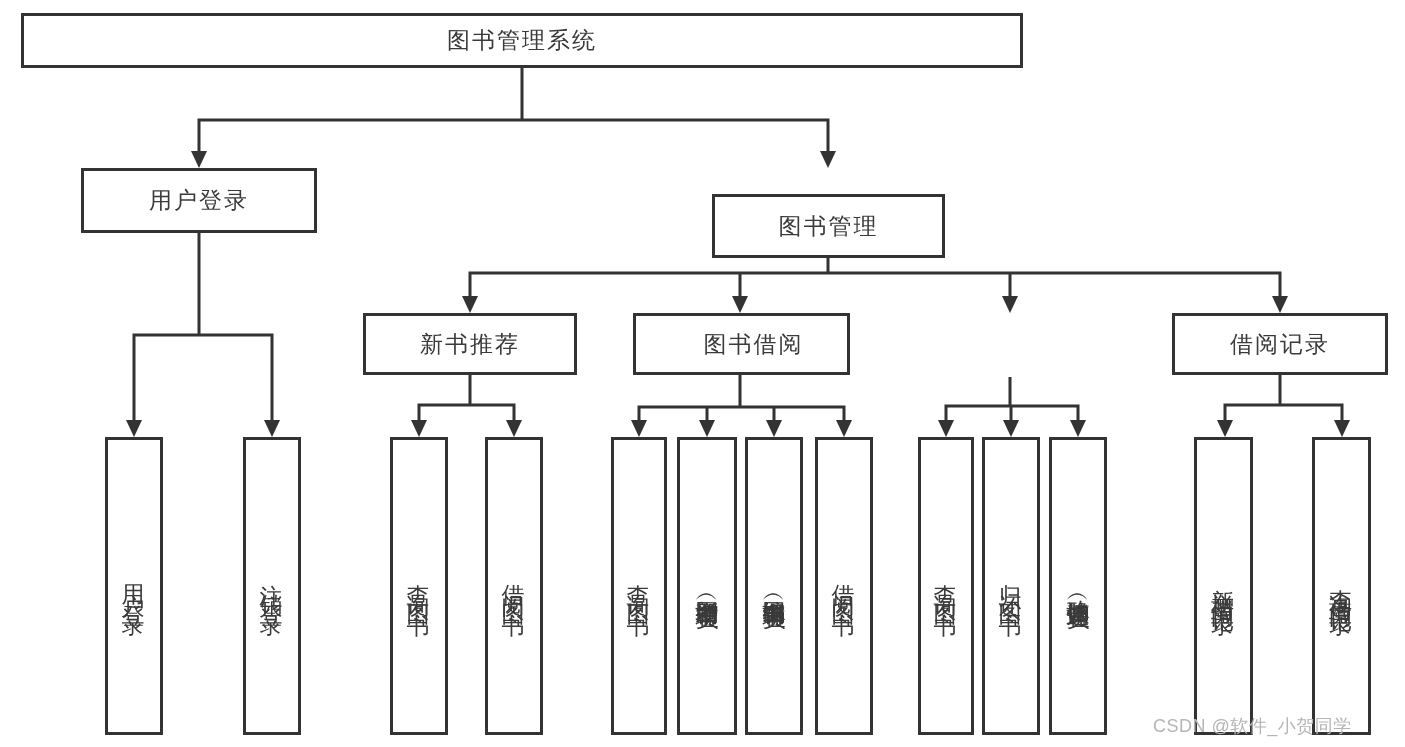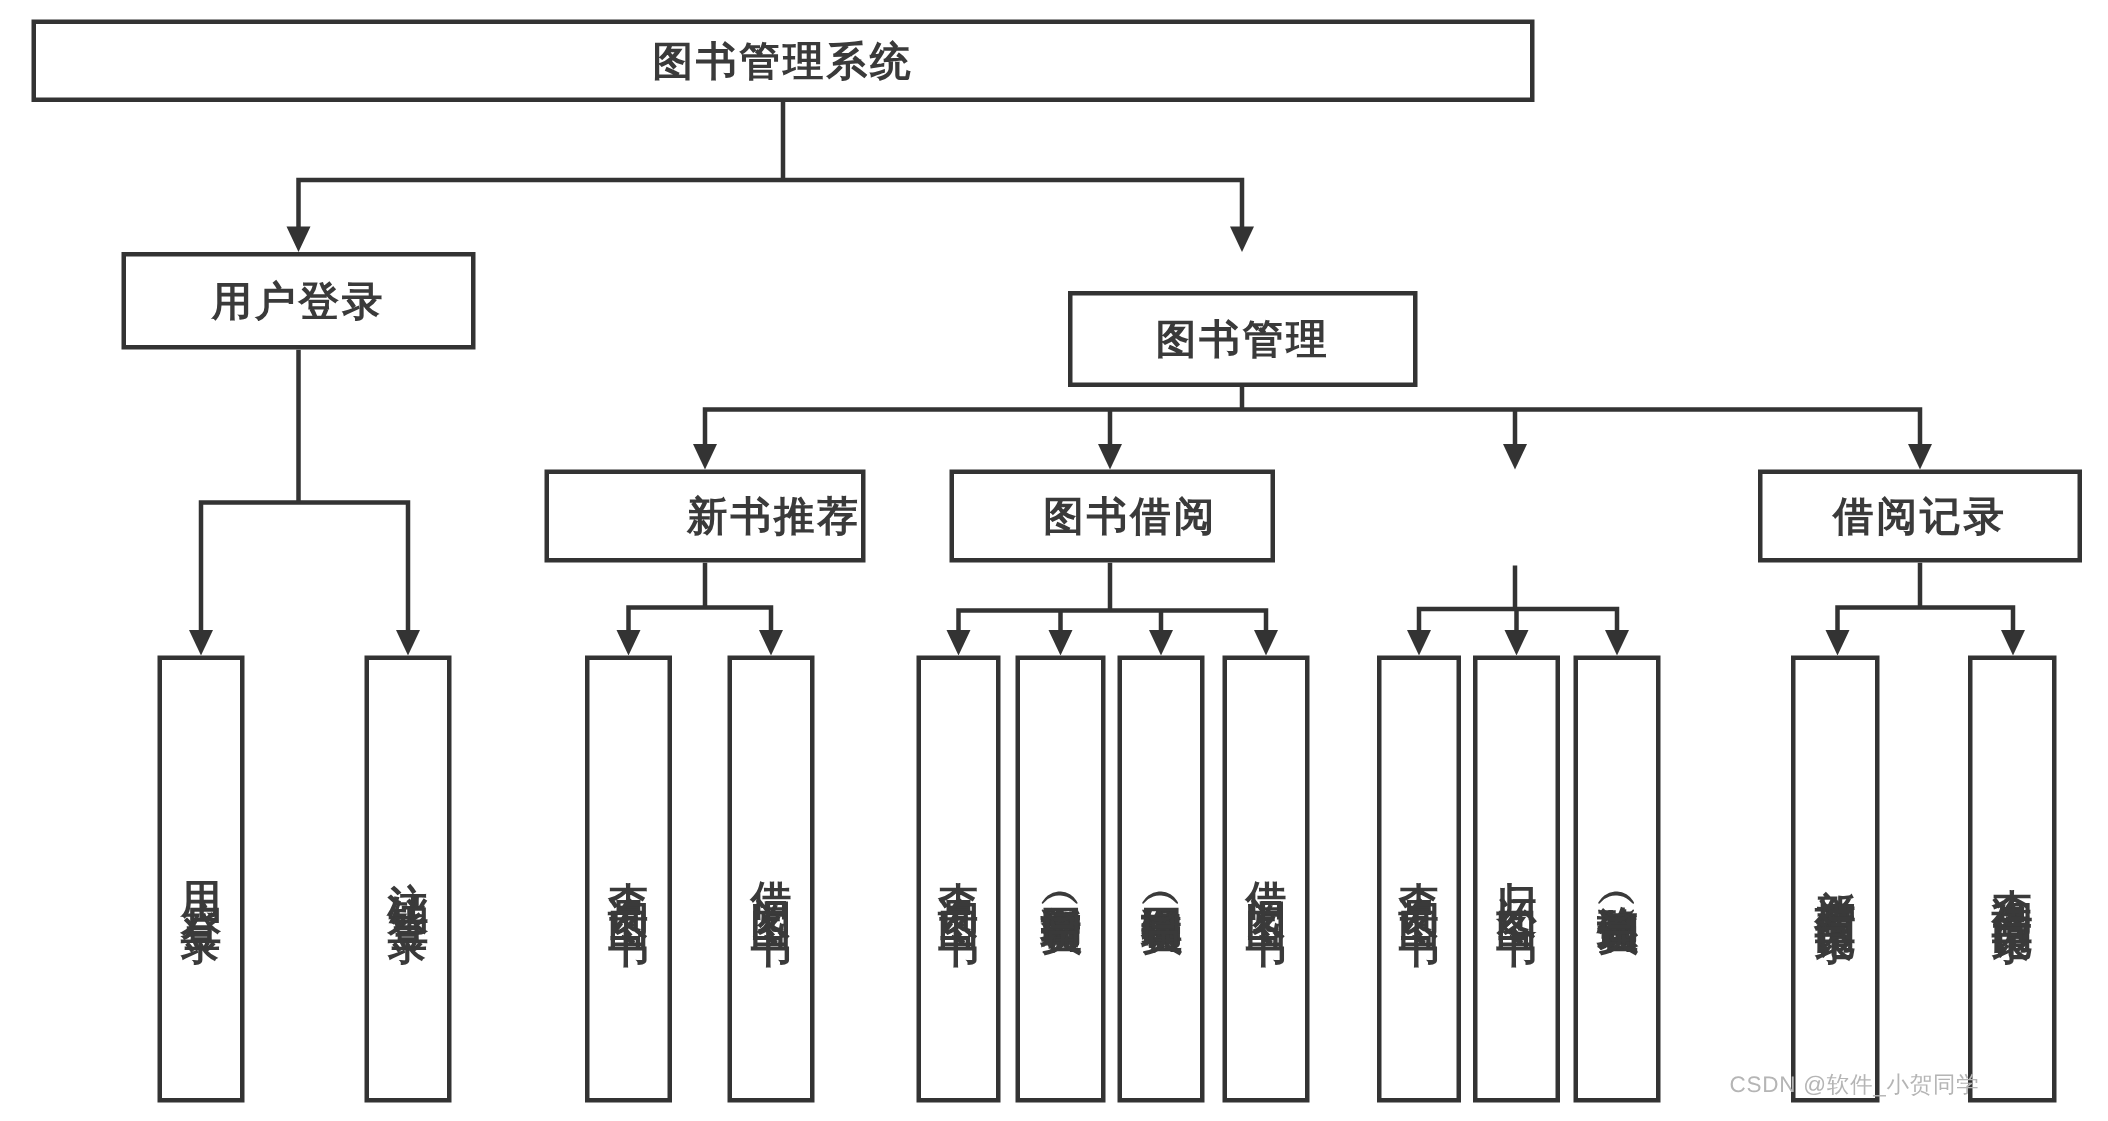--- a/index.html
+++ b/index.html
@@ -20,36 +20,35 @@
   }
   .connectors{position:absolute;left:0;top:0;z-index:1;}
   .connectors .stem{stroke:var(--line);stroke-width:3;fill:none;}
   .connectors .head{fill:var(--line);stroke:none;}
   .node{
     position:absolute;z-index:2;
     box-sizing:border-box;
     border:3px solid var(--line);
     background:var(--node-background);
     display:flex;align-items:center;justify-content:center;
-    font-size:27px;letter-spacing:2px;
+    font-size:23px;letter-spacing:2px;
     color:var(--text);
-    font-weight:bold;
   }
   .v-node span{
     writing-mode:vertical-rl;
     text-orientation:mixed;
     letter-spacing:10px;
     white-space:nowrap;
   }
   .v-node.ls-m span{letter-spacing:5px;}
   .v-node.ls-l span{letter-spacing:1px;line-height:1;}
   .watermark{
     position:absolute;z-index:3;
     left:1153px;top:714px;
-    font-size:15px;letter-spacing:0.5px;
+    font-size:18px;letter-spacing:0.5px;
     color:var(--watermark);
     white-space:nowrap;
   }
 </style>
 </head>
 <body>
 
 <div class="stage">
 
   <svg class="connectors" width="1405" height="747" viewBox="0 0 1405 747">
@@ -104,21 +103,21 @@
     <span>图书管理系统</span>
   </div>
 
   <div class="node" style="left:81px;top:168px;width:236px;height:65px;">
     <span>用户登录</span>
   </div>
   <div class="node" style="left:712px;top:169px;width:233px;height:64px;margin-top:25px;">
     <span>图书管理</span>
   </div>
 
-  <div class="node" style="left:363px;top:313px;width:214px;height:62px;justify-content:flex-end;">
+  <div class="node" style="left:363px;top:313px;width:214px;height:62px;">
     <span>新书推荐</span>
   </div>
   <div class="node" style="left:633px;top:313px;width:217px;height:62px;padding-left:24px;">
     <span>图书借阅</span>
   </div>
   <div class="node" style="left:1172px;top:313px;width:216px;height:62px;">
     <span>借阅记录</span>
   </div>
 
   <div class="node v-node" style="left:105px;top:437px;width:58px;height:298px;">

